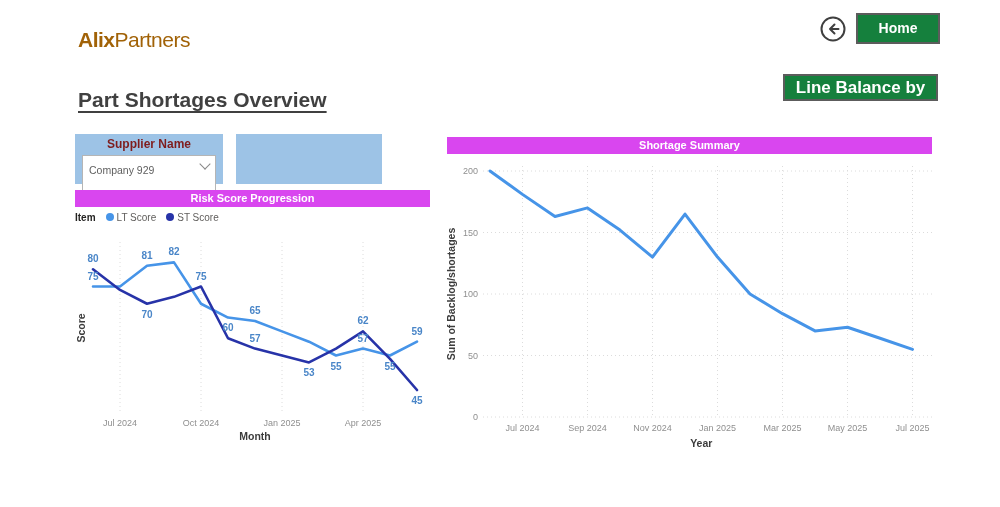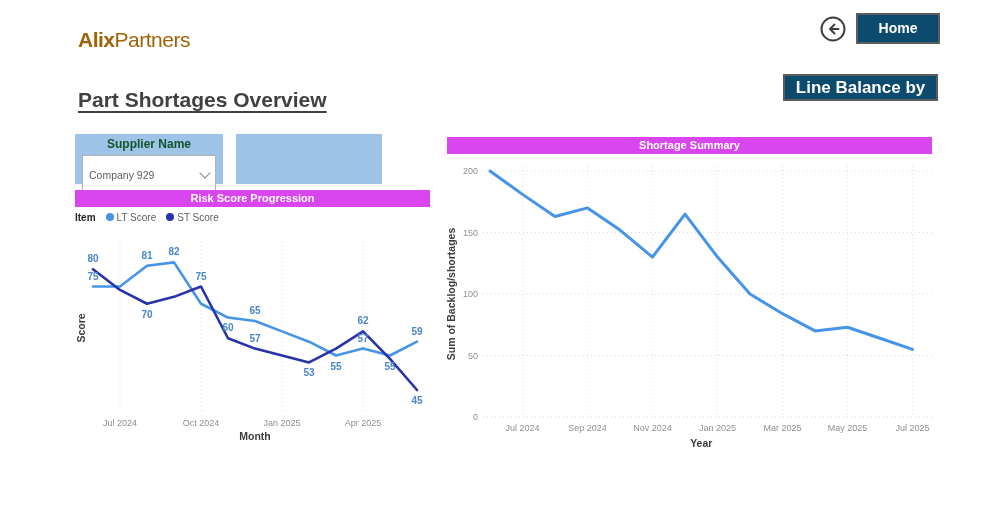--- a/index.html
+++ b/index.html
@@ -4,33 +4,33 @@
 <style>
   html,body{margin:0;padding:0;}
   body{width:1000px;height:507px;position:relative;background:#ffffff;overflow:hidden;
        font-family:"Liberation Sans",sans-serif;-webkit-font-smoothing:antialiased;}
   .abs{position:absolute;}
 
   
   .logo{left:78px;top:28px;font-size:21px;color:#a16207;letter-spacing:-0.5px;}
   .logo b{font-weight:800;}
   .back-circle{left:819px;top:15px;width:28px;height:28px;cursor:pointer;}
-  .btn{box-sizing:border-box;background:#0c4a6e;border:2px solid #5c5c5c;color:#fff;
+  .btn{box-sizing:border-box;background:#15803d;border:2px solid #5c5c5c;color:#fff;
        font-weight:bold;text-align:center;cursor:pointer;}
   .home-btn{left:856px;top:13px;width:84px;height:31px;font-size:14px;line-height:27px;}
   .lb-btn{left:783px;top:74px;width:155px;height:27px;font-size:17px;line-height:23px;}
 
   .page-title{left:78px;top:88px;font-size:21px;font-weight:bold;color:#404040;
               text-decoration:underline;text-decoration-thickness:2px;text-underline-offset:4px;}
 
   
   .filter{background:#9dc3e6;box-sizing:border-box;padding-top:3px;}
-  .filter .flabel{text-align:center;font-size:12px;font-weight:600;color:#14532d;}
+  .filter .flabel{text-align:center;font-size:12px;font-weight:600;color:#7f1d1d;}
   .dropdown{position:absolute;left:7px;right:7px;top:21px;height:40px;background:#fff;
-            border:1px solid #b5b5b5;box-sizing:border-box;display:flex;align-items:center;
+            border:1px solid #b5b5b5;box-sizing:border-box;display:flex;align-items:flex-start;
             padding:8px 6px;cursor:pointer;}
   .dropdown .dval{flex:1;font-size:10.5px;color:#5f5f5f;white-space:nowrap;overflow:hidden;}
   .chev{width:7px;height:7px;border-right:1.5px solid #888;border-bottom:1.5px solid #888;
         transform:rotate(45deg);margin-top:-4px;}
   .supplier-panel{left:75px;top:134px;width:148px;height:50px;}
   .vendor-panel{left:236px;top:134px;width:146px;height:50px;}
 
   
   .bar-header{background:#d946ef;color:#fff;font-size:11px;font-weight:bold;text-align:center;
               line-height:17px;height:17px;}

